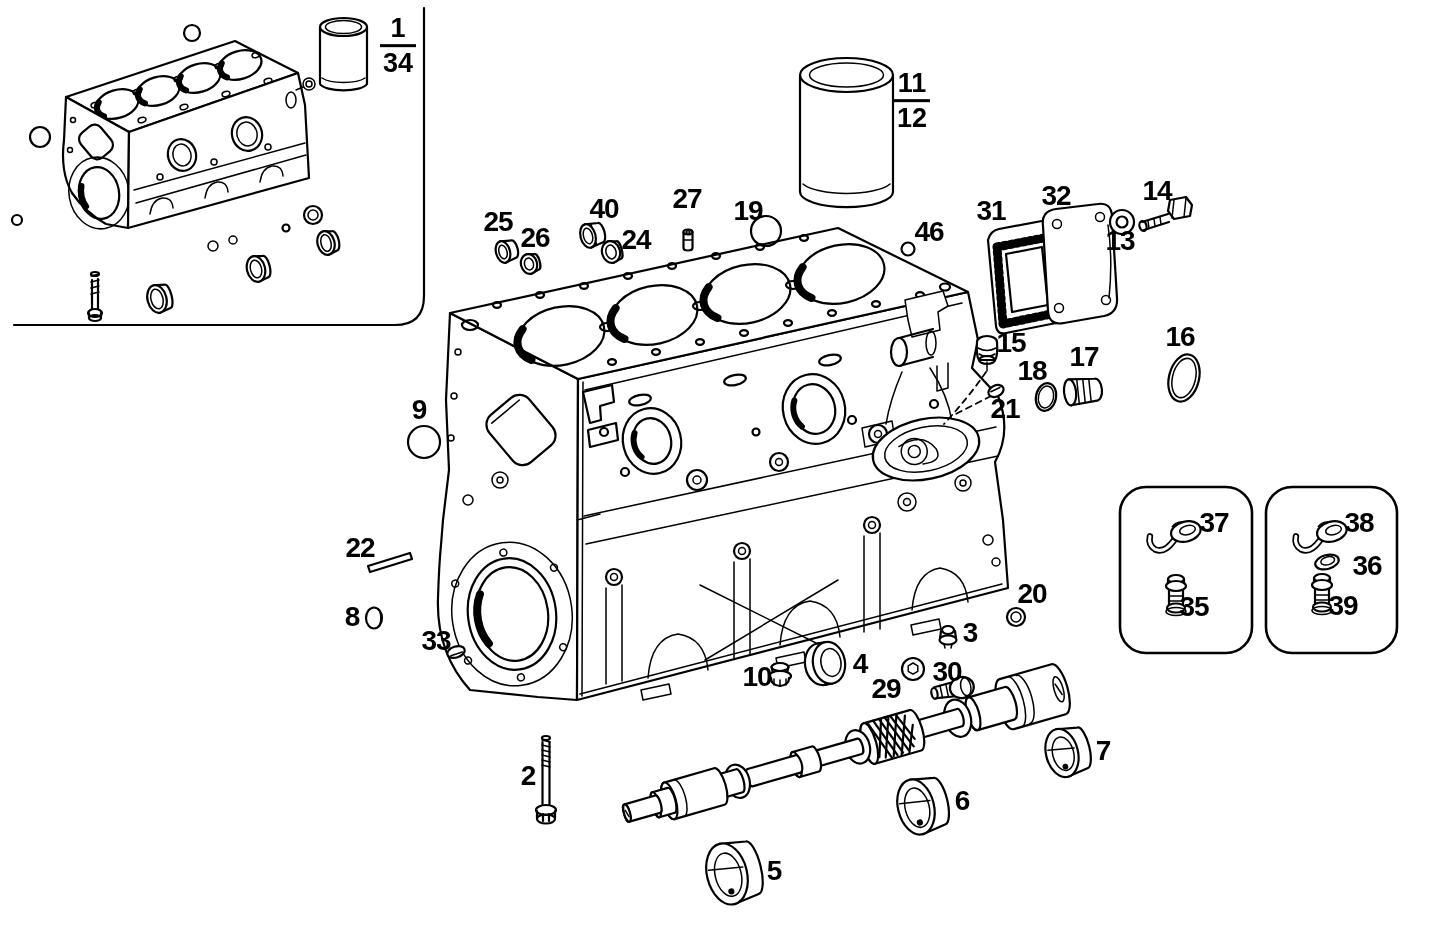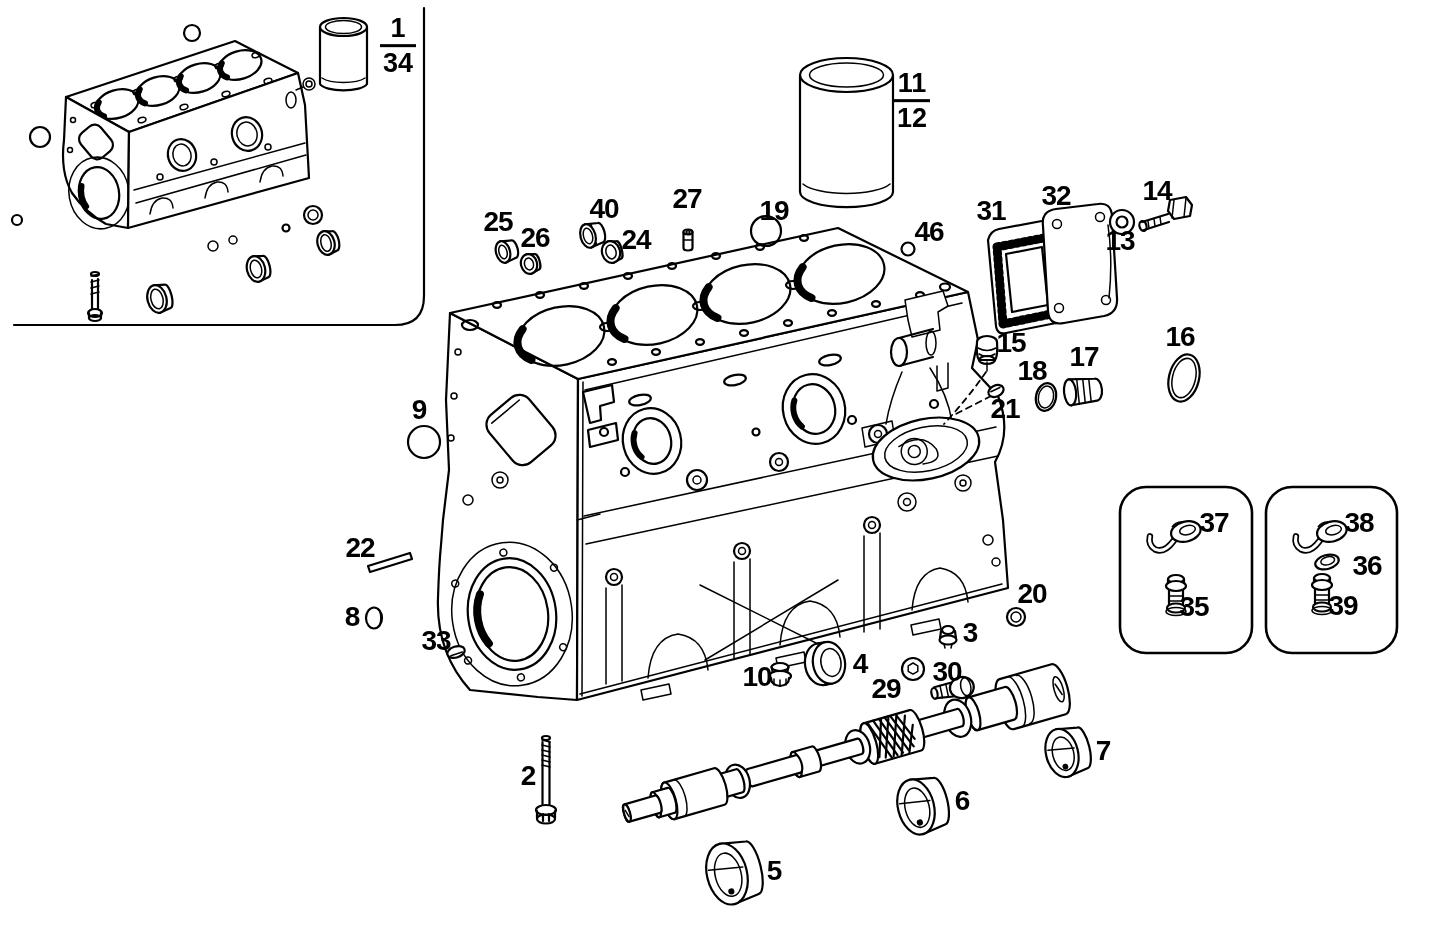--- a/index.html
+++ b/index.html
@@ -523,21 +523,21 @@
       <span class="callout" style="left: 1103px; top: 751px;">7</span>
       <span class="callout" style="left: 352px; top: 617px;">8</span>
       <span class="callout" style="left: 419px; top: 410px;">9</span>
       <span class="callout" style="left: 757px; top: 677px; text-align: right;">10</span>
       <span class="callout" style="left: 1120px; top: 197px; margin-top: 44px;">13</span>
       <span class="callout" style="left: 1157px; top: 191px;">14</span>
       <span class="callout" style="left: 1011px; top: 343px;">15</span>
       <span class="callout" style="left: 1180px; top: 337px;">16</span>
       <span class="callout" style="left: 1084px; top: 357px;">17</span>
       <span class="callout" style="left: 1032px; top: 371px;">18</span>
-      <span class="callout" style="left: 748px; top: 211px; margin-left: 26px;">19</span>
+      <span class="callout" style="left: 748px; top: 211px;">19</span>
       <span class="callout" style="left: 1032px; top: 594px;">20</span>
       <span class="callout" style="left: 1005px; top: 409px;">21</span>
       <span class="callout" style="left: 360px; top: 548px;">22</span>
       <span class="callout" style="left: 604px; top: 209px;">40</span>
       <span class="callout" style="left: 636px; top: 232px; margin-top: 8px;">24</span>
       <span class="callout" style="left: 498px; top: 222px;">25</span>
       <span class="callout" style="left: 535px; top: 238px;">26</span>
       <span class="callout" style="left: 687px; top: 199px;">27</span>
       <span class="callout" style="left: 929px; top: 232px;">46</span>
       <span class="callout" style="left: 886px; top: 689px;">29</span>

